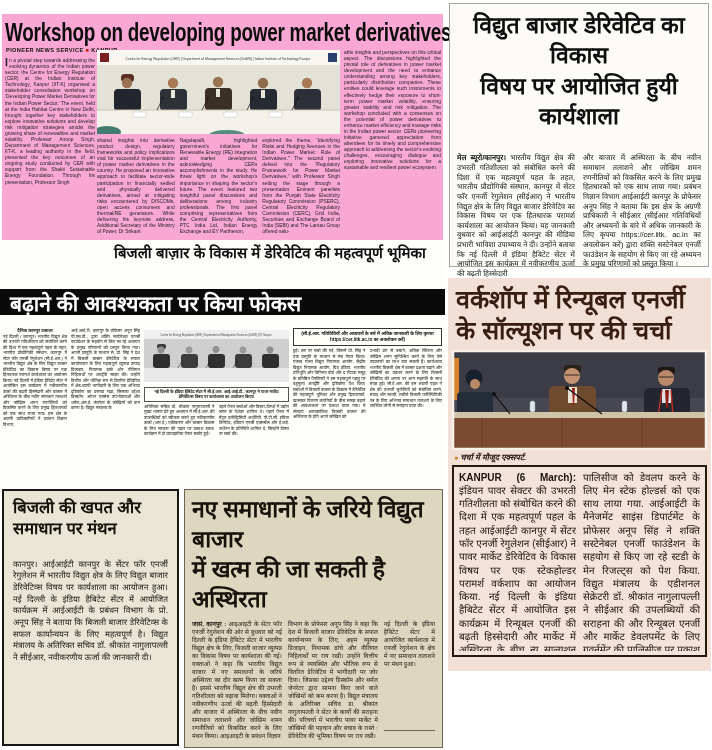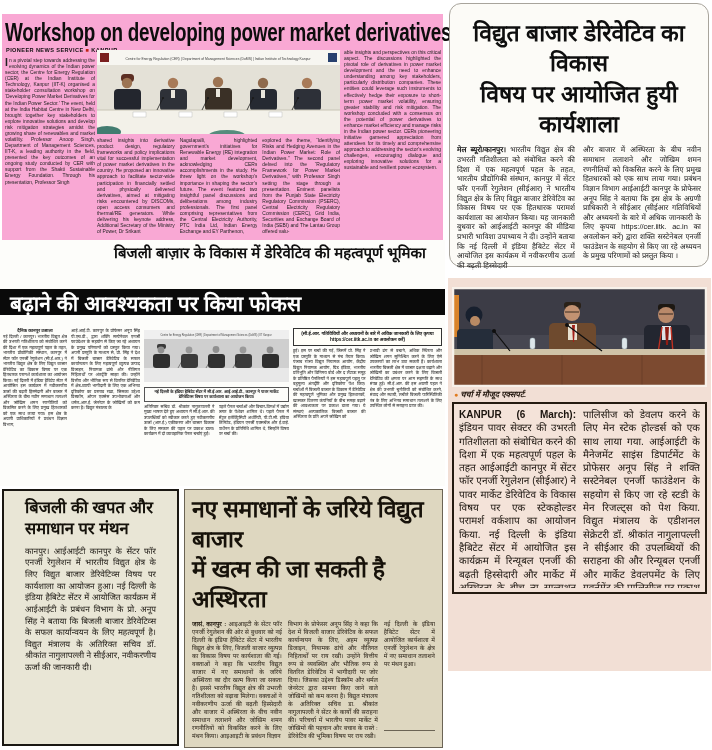--- a/index.html
+++ b/index.html
@@ -17,23 +17,23 @@
   .ecol{position:absolute;font-size:4.9px;line-height:1.24;color:#222;text-align:justify;overflow:hidden;}
   .ecol1{left:3px;top:44px;width:90px;height:188px;}
   .ecol1 p::first-letter{float:left;font-size:10.5px;line-height:8px;font-weight:bold;padding-right:1px;}
   .ephoto{position:absolute;left:95px;top:36px;width:243px;height:84px;}
   .emid{position:absolute;left:95px;top:124px;width:243px;height:108px;display:flex;gap:5px;}
   .emid .ec{flex:1;font-size:4.9px;line-height:1.24;color:#222;text-align:justify;overflow:hidden;}
   .ecol5{left:342px;top:36px;width:97px;height:196px;}
 
   
   .clipB{left:449px;top:3px;width:260px;height:264px;background:#fcfbf7;border:1px solid #a8a49c;
-         border-radius:12px;padding:14px 7px;}
+         border-radius:0;padding:6px 7px;}
   .clipB .h1{font-size:23px;font-weight:bold;color:#0e0e0e;text-align:center;line-height:1.32;}
-  .clipB .cols{display:flex;gap:8px;margin-top:6px;}
+  .clipB .cols{display:flex;gap:8px;margin-top:22px;}
   .clipB .col{flex:1;font-size:7.4px;line-height:1.3;color:#161616;text-align:justify;overflow:hidden;height:186px;}
   .clipB b{font-weight:bold;}
 
   
   .clipC{left:0px;top:240px;width:445px;height:246px;background:#fdfdfa;}
   .clipC .kicker{position:absolute;left:110px;top:2px;width:320px;text-align:center;
         font-size:15px;font-weight:bold;color:#101010;}
   .band{position:absolute;left:0;width:445px;background:#0a0a0a;color:#ffffff;font-weight:bold;
         padding:1px 10px;box-sizing:border-box;white-space:nowrap;}
   .band1{top:18px;font-size:21px;height:28px;line-height:26px;}
@@ -59,23 +59,23 @@
   .clipD .h1{padding:6px 8px 0 8px;font-size:25px;font-weight:bold;line-height:1.25;color:#381d11;}
   .dphoto{display:block;margin:3px 4px 0 4px;}
   .dcaption{padding:1px 6px;font-size:8px;font-weight:bold;font-style:italic;color:#24180f;}
   .dcaption .dot{color:#e07a1e;font-style:normal;font-size:7px;}
   .dbox{margin:2px 4px;border:2px solid #241a10;background:#f4e3d9;padding:4px 5px;display:flex;gap:7px;}
   .dbox .dc{flex:1;font-size:10px;line-height:1.33;color:#1b140e;text-align:justify;overflow:hidden;height:180px;}
   .dbox b{font-weight:bold;}
 
   
   .clipE{left:2px;top:489px;width:177px;height:257px;background:#e9e6d6;border:2.5px solid #1a1712;
-         padding:6px 21px;}
+         padding:6px 9px;}
   .clipE .h1{font-size:16.5px;font-weight:bold;line-height:1.3;color:#15120b;}
-  .clipE .body{margin-top:6px;font-size:8.3px;line-height:1.4;color:#24201a;text-align:justify;}
+  .clipE .body{margin-top:19px;font-size:8.3px;line-height:1.4;color:#24201a;text-align:justify;}
 
   
   .clipF{left:184px;top:489px;width:259px;height:259px;background:#ded7c0;border:1px solid #6b6455;
          padding:5px 7px;}
   .clipF .h1{font-size:23px;font-weight:bold;line-height:1.3;color:#17120a;letter-spacing:-.2px;}
   .clipF .cols{display:flex;gap:6px;margin-top:5px;}
   .clipF .fc1{flex:0 0 37%;} .clipF .fc2{flex:0 0 37%;} .clipF .fc3{flex:1;}
   .clipF .fc{font-size:6.1px;line-height:1.32;color:#221a0f;text-align:justify;overflow:hidden;height:188px;}
   .clipF .fc3{height:110px;border-bottom:.8px solid #6b6455;}
   .clipF b{font-weight:bold;}
@@ -212,20 +212,22 @@
         <div class="cols">
           <div class="fc">हुई। इस पर चर्चा की गई, जिसमें प्रो. सिंह ने एक प्रस्तुति के माध्यम से मंच तैयार किया। पंजाब राज्य विद्युत नियामक आयोग, केंद्रीय विद्युत नियामक आयोग, ग्रिड इंडिया, भारतीय प्रतिभूति और विनिमय बोर्ड और द लैंटाऊ समूह के प्रतिष्ठित पैनलिस्टों ने इस महत्वपूर्ण पहलू पर बहुमूल्य अंतर्दृष्टि और दृष्टिकोण पेश किए। चर्चाओं में बिजली बाजार के विकास में डेरिवेटिव की महत्वपूर्ण भूमिका और प्रमुख हितधारकों, खासकर वितरण कंपनियों के बीच समझ बढ़ाने की आवश्यकता पर प्रकाश डाला गया। ये संस्थाएं अल्पकालिक बिजली बाजार की अस्थिरता के प्रति अपने जोखिम को</div>
           <div class="fc">प्रभावी ढंग से बचाने, अधिक स्थिरता और जोखिम शमन सुनिश्चित करने के लिए ऐसे उपकरणों का लाभ उठा सकती हैं। कार्यशाला भारतीय बिजली क्षेत्र में बाजार दक्षता बढ़ाने और जोखिमों का प्रबंधन करने के लिए बिजली डेरिवेटिव की क्षमता पर आम सहमति के साथ संपन्न हुई। सी.ई.आर. की इस अग्रणी पहल ने क्षेत्र की उभरती चुनौतियों को संबोधित करने, संवाद और स्थायी, लचीले बिजली पारिस्थितिकी तंत्र के लिए अभिनव समाधान तलाशने के लिए उपस्थित लोगों से सराहना प्राप्त की।</div>
         </div>
       </div>
     </div>
   </section>
 
   <section class="clip clipD">
     <div class="h1">
+      <div>वर्कशॉप में रिन्यूबल एनर्जी</div>
+      <div>के सॉल्यूशन पर की चर्चा</div>
     </div>
     <svg class="dphoto" viewBox="0 0 255 100" width="255" height="100">
       <rect width="255" height="100" fill="#474751"></rect>
       <rect width="255" height="48" fill="#3c3c46"></rect>
       <rect x="0" y="8" width="7" height="42" fill="#d9832a"></rect>
       <g>
         <circle cx="22" cy="28" r="8.5" fill="#18202e"></circle>
           <circle cx="23" cy="34" r="5" fill="#b98a64"></circle>
         <rect x="5" y="42" width="36" height="28" rx="4" fill="#252d3a"></rect>
         <rect x="112" y="15" width="17" height="7" rx="3" fill="#2a2118"></rect>

